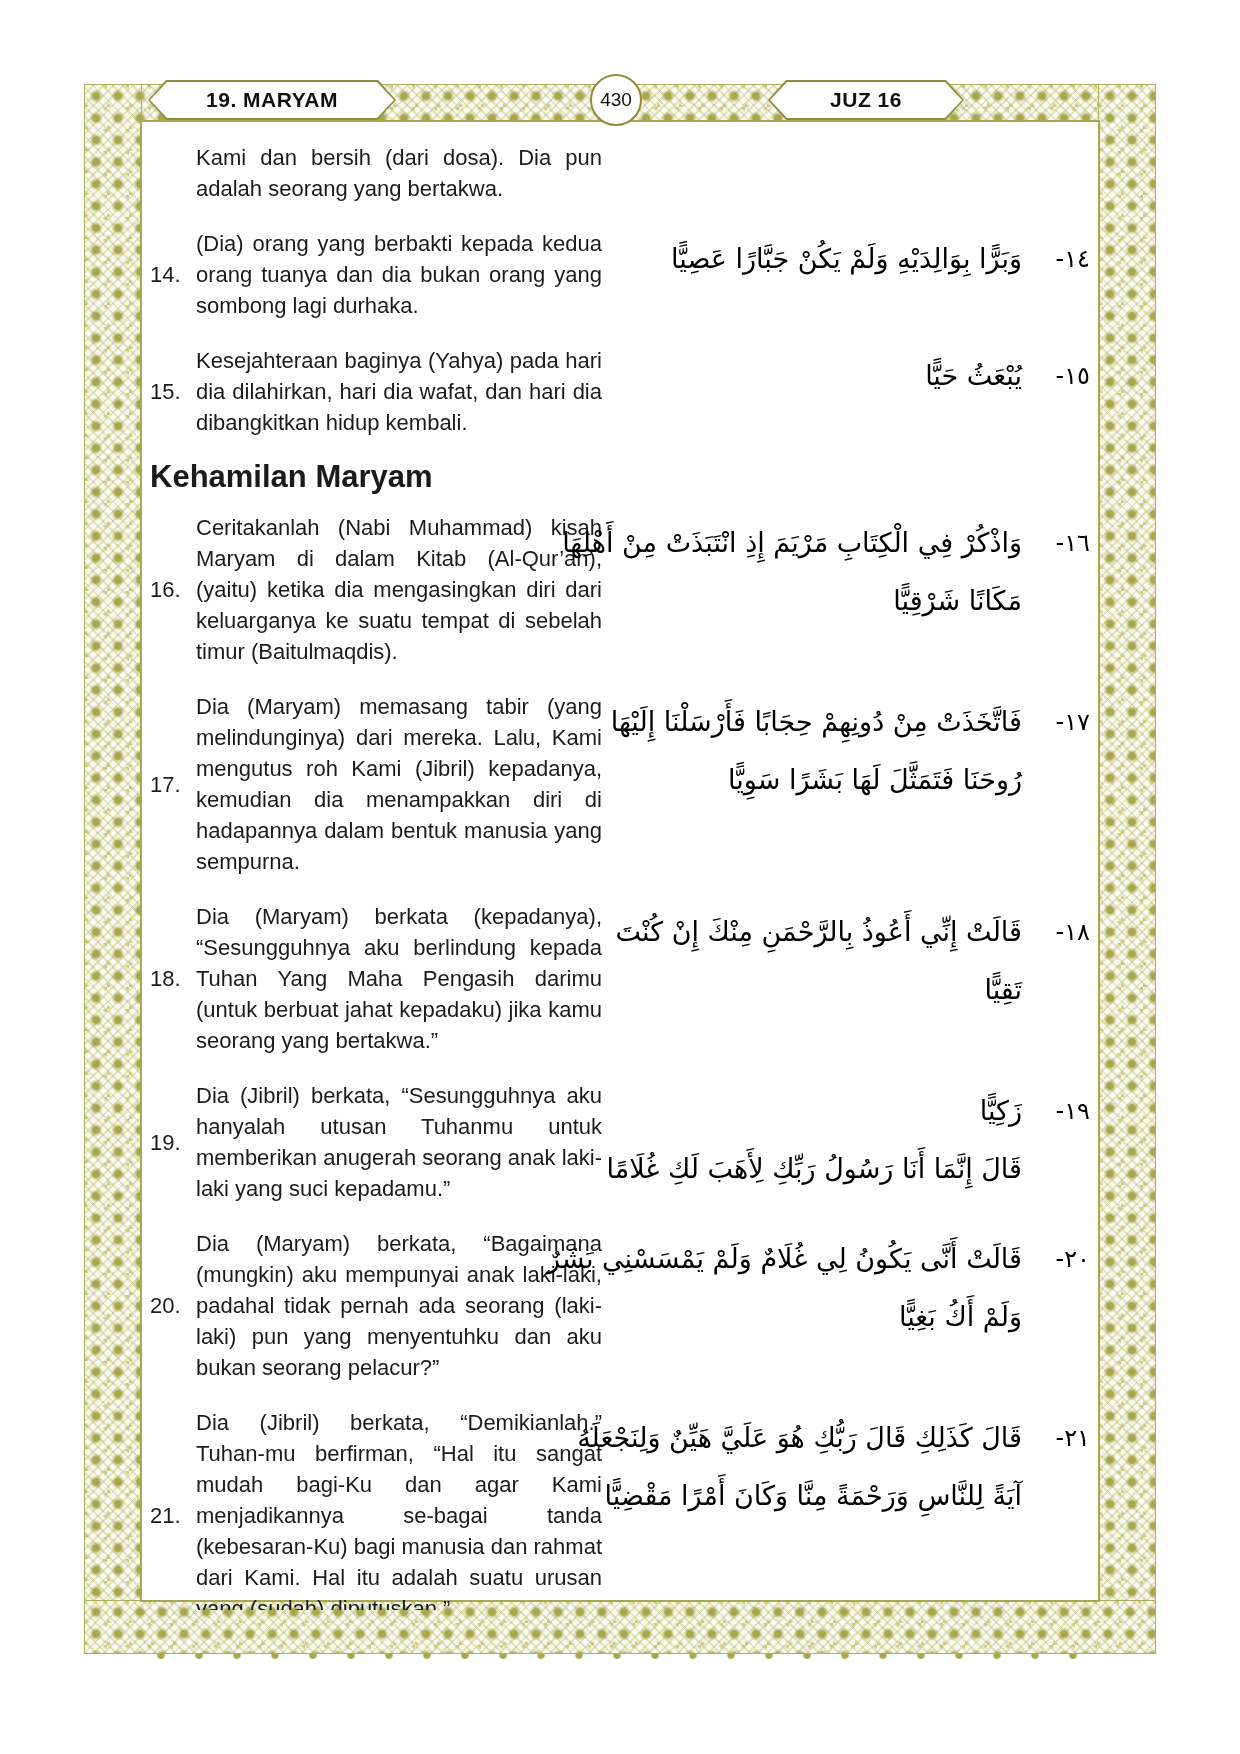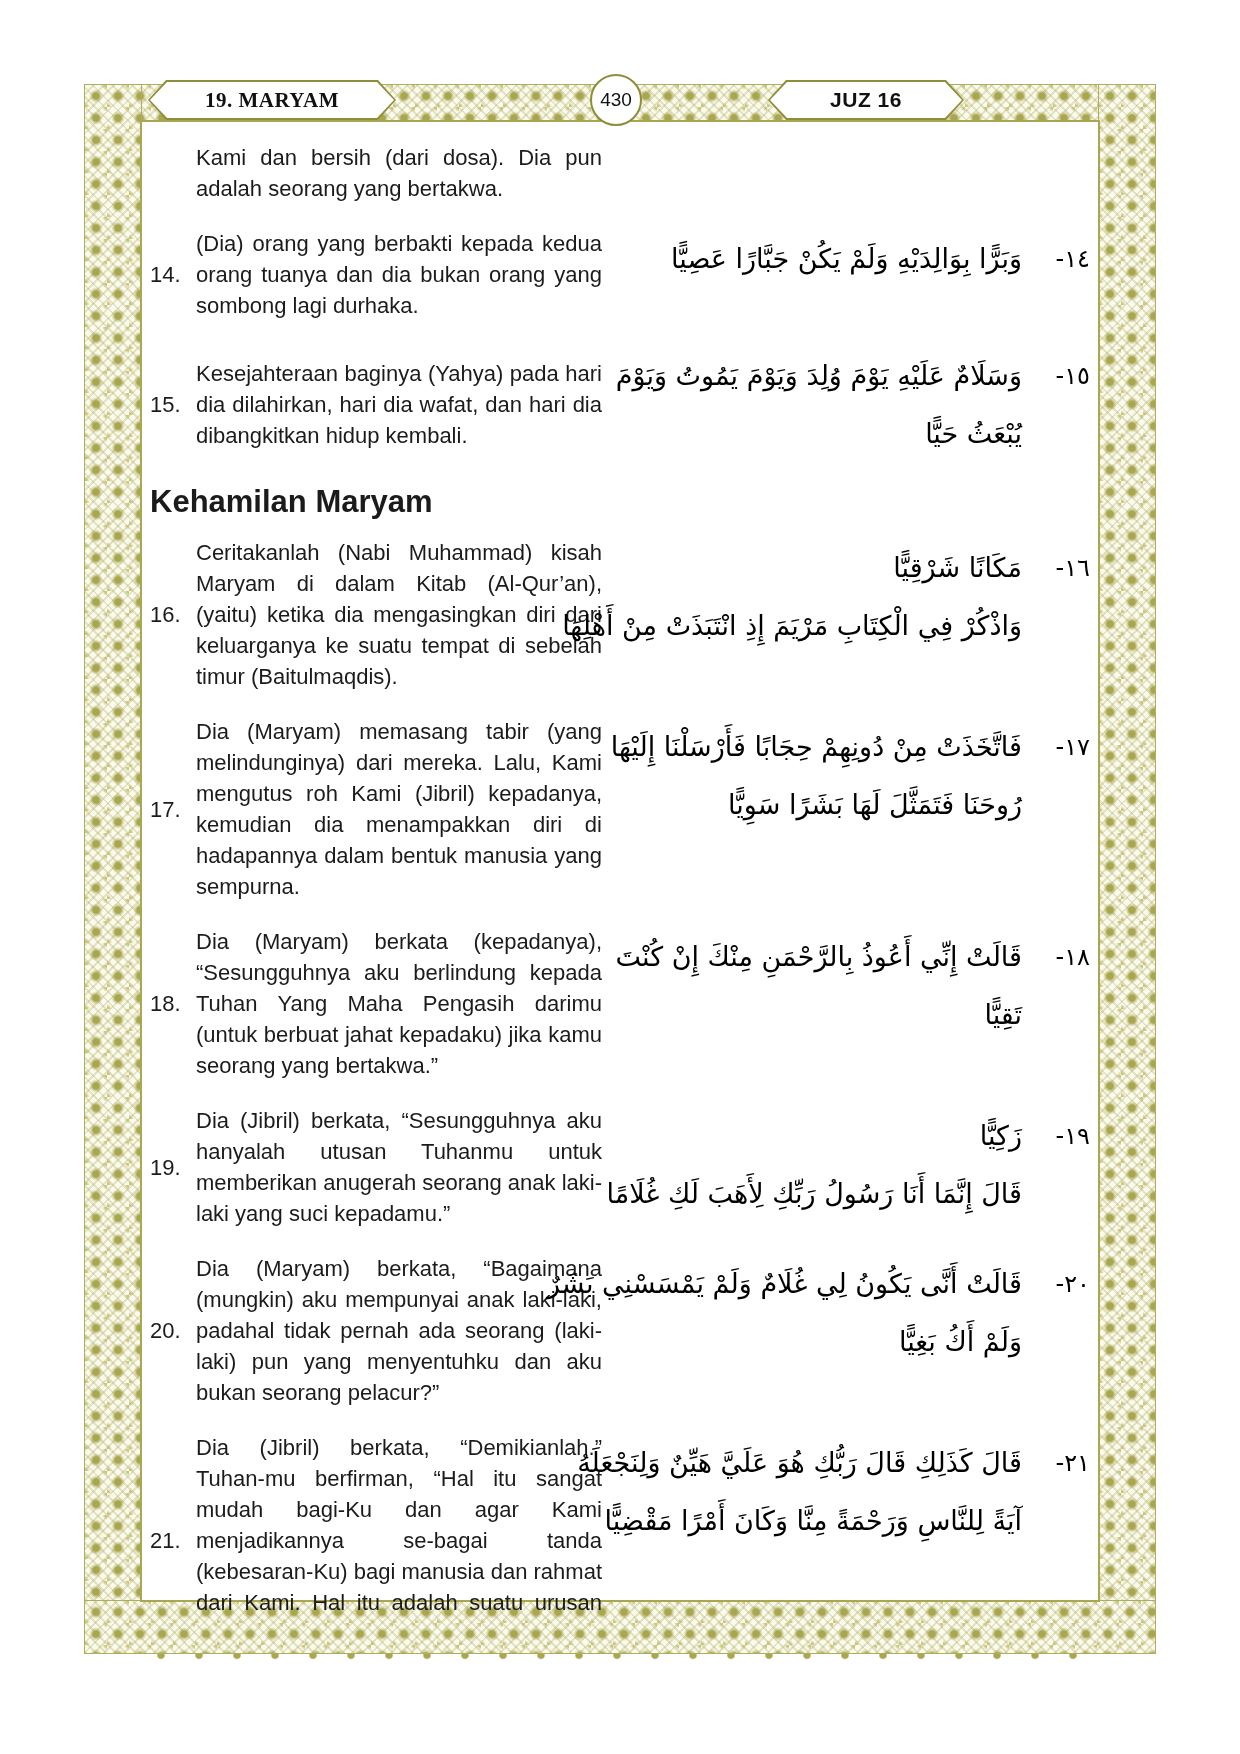--- a/index.html
+++ b/index.html
@@ -40,21 +40,21 @@
   .plaque .shape-outer {
     position:absolute; inset:0; background:#8f8d3a;
     clip-path:polygon(18px 0, calc(100% - 18px) 0, 100% 50%, calc(100% - 18px) 100%, 18px 100%, 0 50%);
   }
   .plaque .shape-inner {
     position:absolute; inset:2px; background:#ffffff;
     clip-path:polygon(17px 0, calc(100% - 17px) 0, 100% 50%, calc(100% - 17px) 100%, 17px 100%, 0 50%);
     display:flex; align-items:center; justify-content:center;
   }
   .plaque-label { font-weight:bold; font-size:21px; letter-spacing:.5px; color:#111; position:relative; z-index:2; }
-  .plaque-left  { left:148px; top:80px; width:248px;font-family:Liberation Serif, serif; }
+  .plaque-left  { left:148px; top:80px; width:248px; }
   .plaque-right { left:768px; top:80px; width:196px; }
   .page-badge {
     position:absolute; left:590px; top:74px; width:52px; height:52px;
     background:#ffffff; border:2px solid #8f8d3a; border-radius:50%;
     display:flex; align-items:center; justify-content:center;
     font-size:19px; color:#111; z-index:2;
   }
   .plaque, .page-badge { z-index:2; }
   
   .content {
@@ -128,36 +128,35 @@
       </div>
     </div>
 
     <div class="row">
       <div class="trans">
         <div class="num">15.</div>
         <div class="ttext">Kesejahteraan baginya (Yahya) pada hari dia dilahirkan, hari dia wafat, dan hari dia dibangkitkan hidup kembali.</div>
       </div>
       <div class="arab">
         <span class="marker">١٥-</span>
-        <div class="aline">وَسَلَامٌ عَلَيْهِ يَوْمَ وُلِدَ وَيَوْمَ يَمُوتُ وَيَوْمَ</div>
         <div class="aline">يُبْعَثُ حَيًّا</div>
       </div>
     </div>
 
     <div class="section-heading">Kehamilan Maryam</div>
 
     <div class="row">
       <div class="trans">
         <div class="num">16.</div>
         <div class="ttext">Ceritakanlah (Nabi Muhammad) kisah Maryam di dalam Kitab (Al-Qur’an), (yaitu) ketika dia mengasingkan diri dari keluarganya ke suatu tempat di sebelah timur (Baitulmaqdis).</div>
       </div>
       <div class="arab">
         <span class="marker">١٦-</span>
+        <div class="aline">وَاذْكُرْ فِي الْكِتَابِ مَرْيَمَ إِذِ انْتَبَذَتْ مِنْ أَهْلِهَا</div>
         <div class="aline">مَكَانًا شَرْقِيًّا</div>
-        <div class="aline">وَاذْكُرْ فِي الْكِتَابِ مَرْيَمَ إِذِ انْتَبَذَتْ مِنْ أَهْلِهَا</div>
       </div>
     </div>
 
     <div class="row">
       <div class="trans">
         <div class="num">17.</div>
         <div class="ttext">Dia (Maryam) memasang tabir (yang melindunginya) dari mereka. Lalu, Kami mengutus roh Kami (Jibril) kepadanya, kemudian dia menampakkan diri di hadapannya dalam bentuk manusia yang sempurna.</div>
       </div>
       <div class="arab">
         <span class="marker">١٧-</span>

